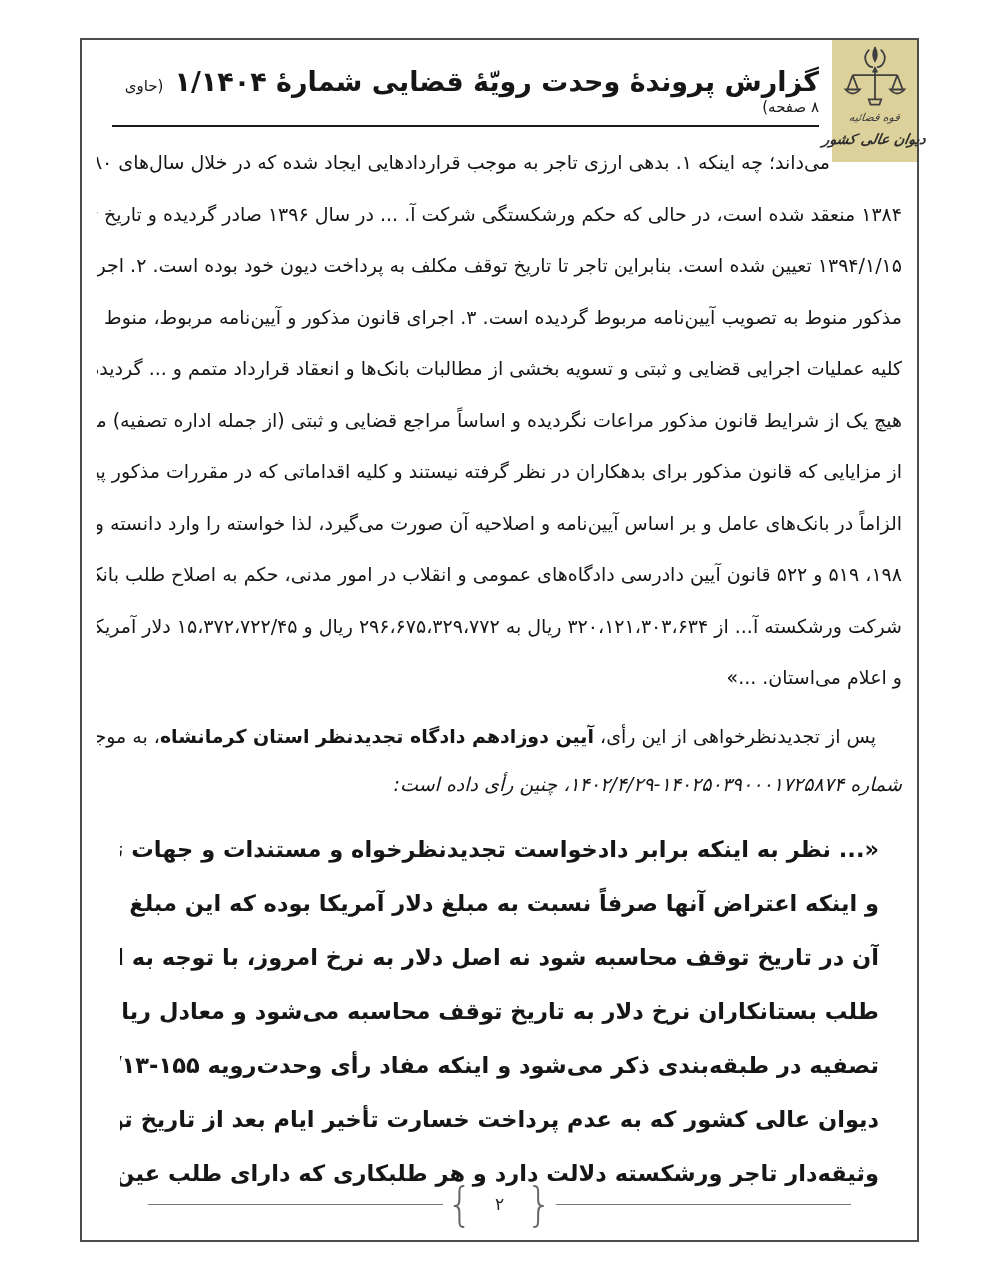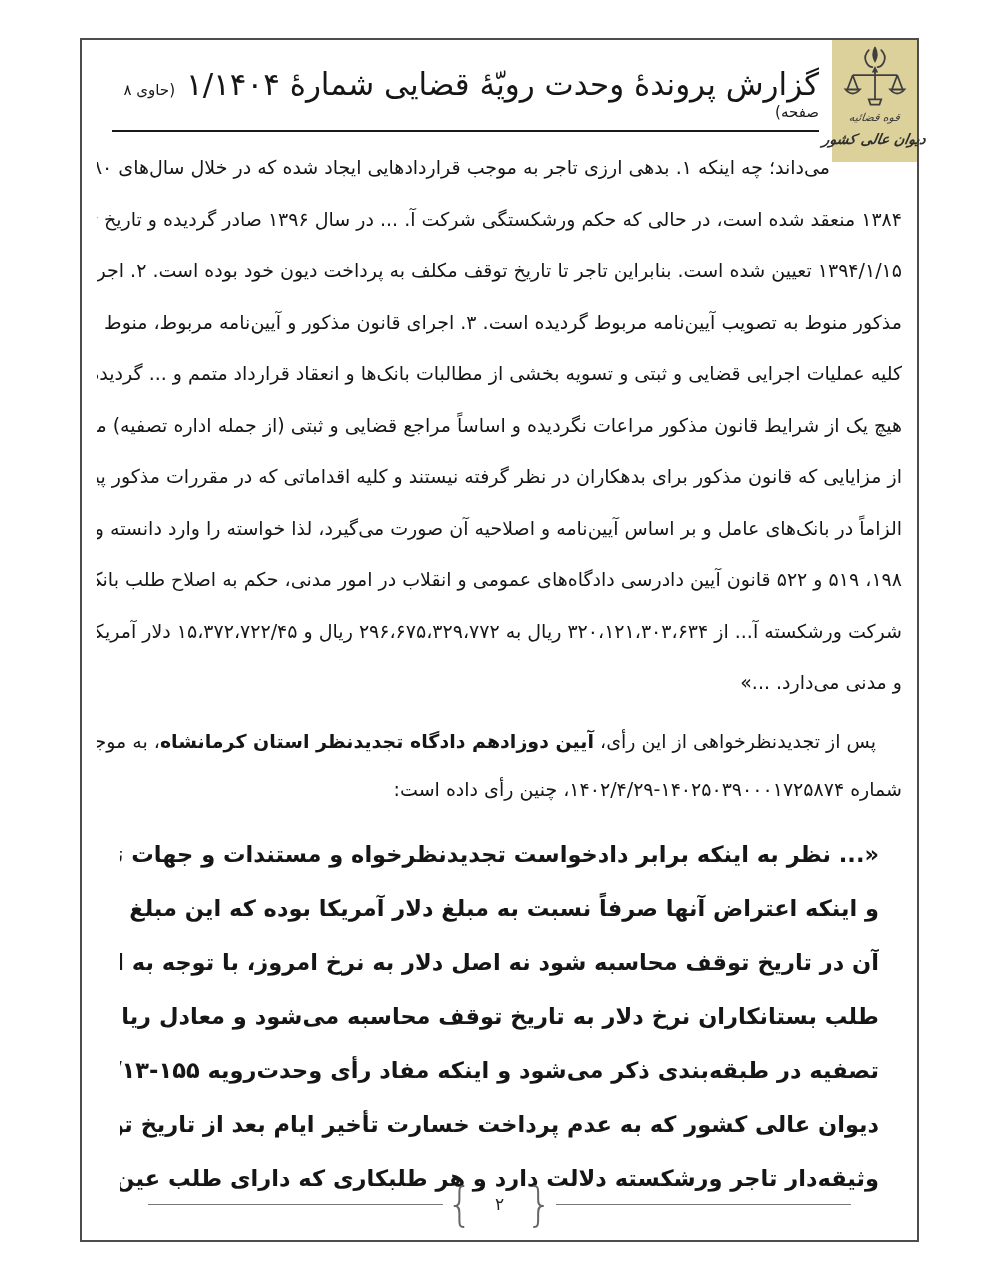--- a/index.html
+++ b/index.html
@@ -24,38 +24,38 @@
   }
   .logo-large{
     font-size:14px;font-weight:bold;color:#2e2e2e;font-style:italic;
     margin-top:7px;transform:skewX(-10deg);white-space:nowrap;
   }
   
   .title-row{padding:26px 98px 0 30px;text-align:right;}
   .title-inline{
     display:inline-block;border-bottom:2.5px solid #1a1a1a;padding-bottom:9px;
   }
-  .title-main{font-size:31px;font-weight:normal;letter-spacing:0;}
+  .title-main{font-size:27px;font-weight:bold;letter-spacing:0;}
   .title-suffix{font-size:15px;font-weight:normal;margin-right:6px;}
   
   .quote-block{margin:10px 15px 0 15px;}
   .q-line{
     font-size:19px;line-height:51.5px;height:51.5px;white-space:nowrap;
     text-align:justify;text-align-last:justify;overflow:hidden;
   }
   .q-line.first{margin-right:72px;}
   .q-line.end{text-align:right;text-align-last:right;}
   
   .para-block{margin:8px 15px 0 15px;}
   .p-line{
     font-size:19px;line-height:48px;height:48px;white-space:nowrap;
     text-align:justify;text-align-last:justify;overflow:hidden;
   }
   .p-line.indent{text-indent:26px;}
-  .p-line.last{text-align:right;text-align-last:right;}
+  .p-line.last{text-align:right;text-align-last:right;font-style:italic;}
   .p-bold{font-weight:bold;}
   
   .bold-block{margin:14px 38px 0 38px;}
   .b-line{
     font-size:22.5px;font-weight:bold;line-height:54px;height:54px;
     white-space:nowrap;text-align:justify;text-align-last:justify;overflow:hidden;
   }
   
   .footer{
     position:absolute;left:66px;right:66px;bottom:16px;
@@ -108,21 +108,21 @@
     <div class="q-line first">می‌داند؛ چه اینکه ۱. بدهی ارزی تاجر به موجب قراردادهایی ایجاد شده که در خلال سال‌های ۱۳۸۰ تا</div>
     <div class="q-line">۱۳۸۴ منعقد شده است، در حالی که حکم ورشکستگی شرکت آ. ... در سال ۱۳۹۶ صادر گردیده و تاریخ توقف</div>
     <div class="q-line">۱۳۹۴/۱/۱۵ تعیین شده است. بنابراین تاجر تا تاریخ توقف مکلف به پرداخت دیون خود بوده است. ۲. اجرای قانون</div>
     <div class="q-line">مذکور منوط به تصویب آیین‌نامه مربوط گردیده است. ۳. اجرای قانون مذکور و آیین‌نامه مربوط، منوط به مختومه شدن</div>
     <div class="q-line">کلیه عملیات اجرایی قضایی و ثبتی و تسویه بخشی از مطالبات بانک‌ها و انعقاد قرارداد متمم و ... گردیده است. بنابراین</div>
     <div class="q-line">هیچ یک از شرایط قانون مذکور مراعات نگردیده و اساساً مراجع قضایی و ثبتی (از جمله اداره تصفیه) مجاز به استفاده</div>
     <div class="q-line">از مزایایی که قانون مذکور برای بدهکاران در نظر گرفته نیستند و کلیه اقداماتی که در مقررات مذکور پیش‌بینی شده،</div>
     <div class="q-line">الزاماً در بانک‌های عامل و بر اساس آیین‌نامه و اصلاحیه آن صورت می‌گیرد، لذا خواسته را وارد دانسته و مطابق مواد</div>
     <div class="q-line">۱۹۸، ۵۱۹ و ۵۲۲ قانون آیین دادرسی دادگاه‌های عمومی و انقلاب در امور مدنی، حکم به اصلاح طلب بانک ... از</div>
     <div class="q-line">شرکت ورشکسته آ... از ۳۲۰،۱۲۱،۳۰۳،۶۳۴ ریال به ۲۹۶،۶۷۵،۳۲۹،۷۷۲ ریال و ۱۵،۳۷۲،۷۲۲/۴۵ دلار آمریکا ...، صادر</div>
-    <div class="q-line end">و مدنی می‌دارد. ...»</div>
+    <div class="q-line end">و اعلام می‌استان. ...»</div>
   </div>
 
   <div class="para-block">
     <div class="p-line indent"><span>پس از تجدیدنظرخواهی از این رأی، </span><span class="p-bold">آیین دوزادهم دادگاه تجدیدنظر استان کرمانشاه</span><span>، به موجب دادنامه</span></div>
     <div class="p-line last">شماره ۱۴۰۲۵۰۳۹۰۰۰۱۷۲۵۸۷۴-۱۴۰۲/۴/۲۹، چنین رأی داده است:</div>
   </div>
 
   <div class="bold-block">
     <div class="b-line">«... نظر به اینکه برابر دادخواست تجدیدنظرخواه و مستندات و جهات تجدیدنظرخواهی</div>
     <div class="b-line">و اینکه اعتراض آنها صرفاً نسبت به مبلغ دلار آمریکا بوده که این مبلغ باید معادل ریال</div>

